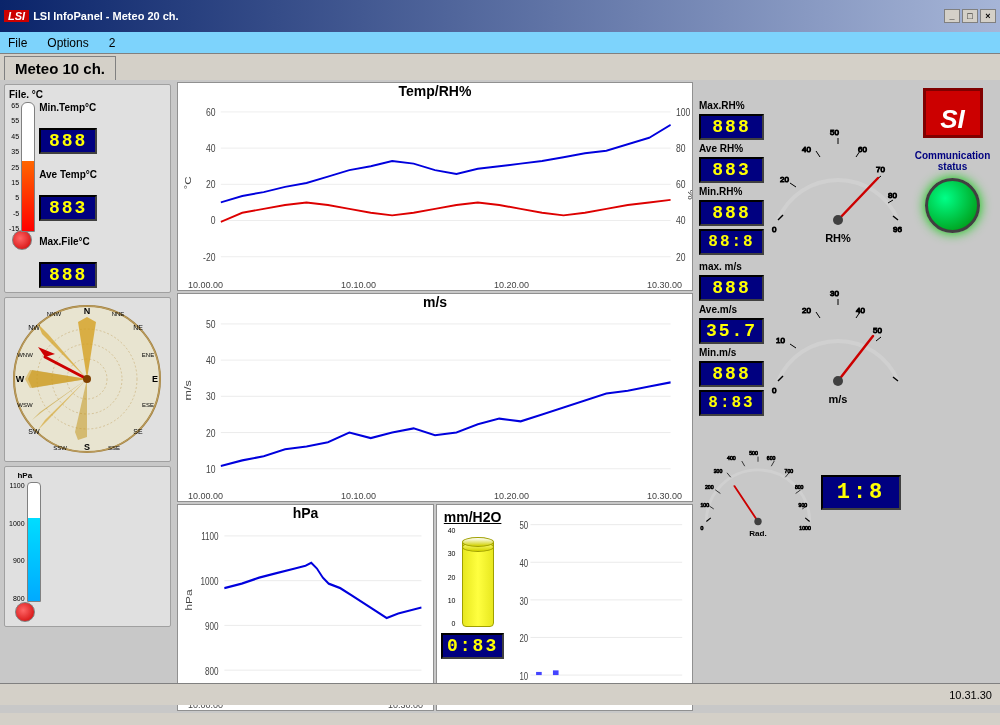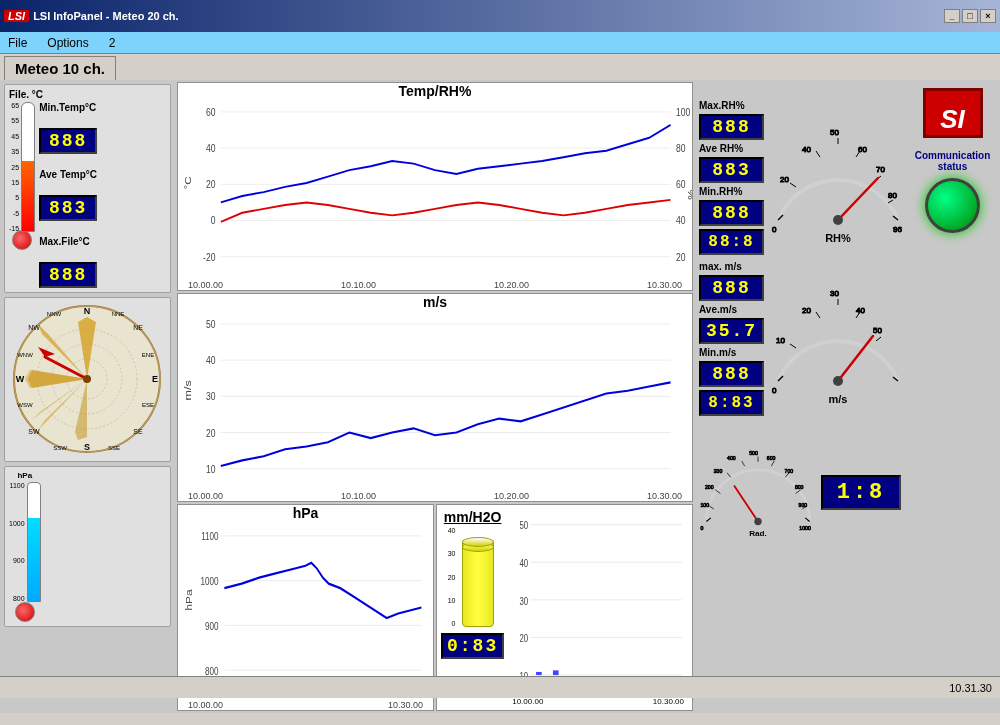--- a/index.html
+++ b/index.html
@@ -115,21 +115,21 @@
     .chart-title {
       text-align: center;
       font-weight: bold;
       font-size: 14px;
       padding: 0 0;
       background: white;
     }
     
     .status-bar {
       position: absolute;
-      bottom: 15px;
+      bottom: 8px;
       left: 0;
       right: 0;
       height: 22px;
       background: #d4d0c8;
       border-top: 1px solid #808080;
       display: flex;
       align-items: center;
       justify-content: flex-end;
       padding: 0 8px;
       font-size: 11px;

